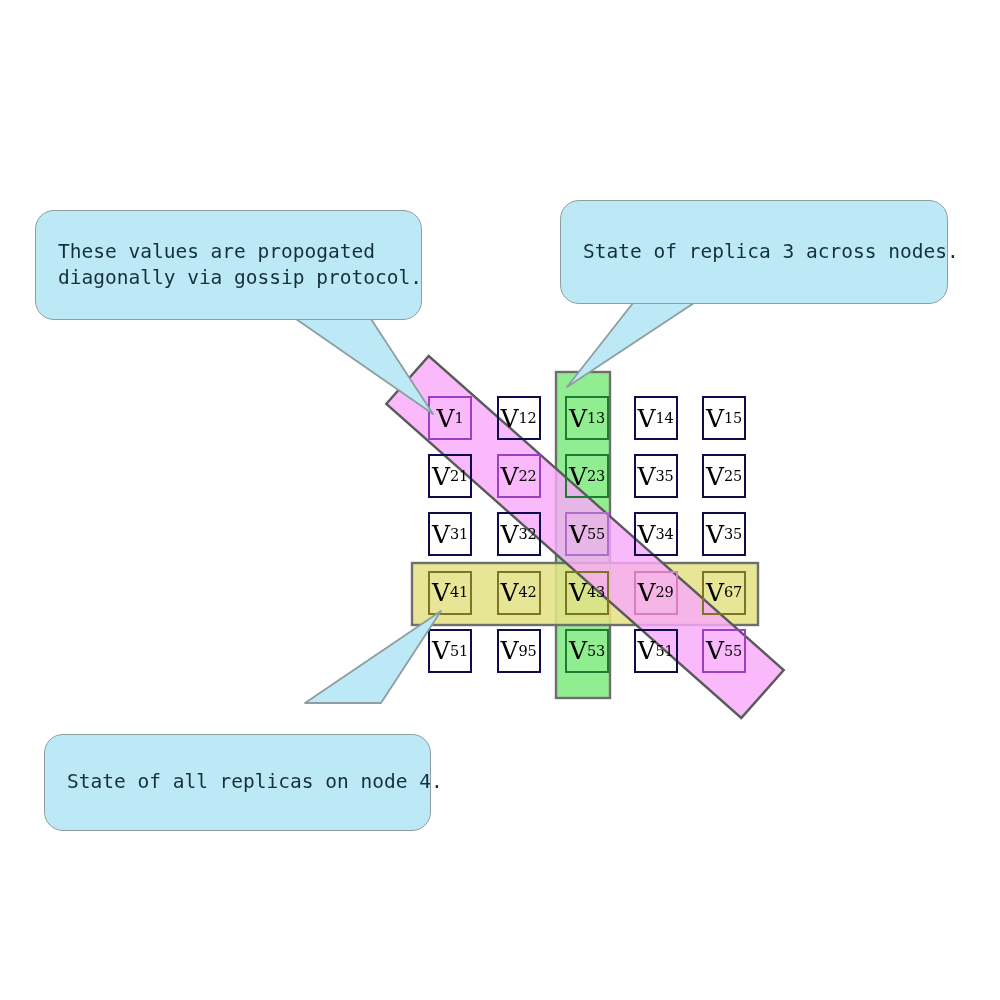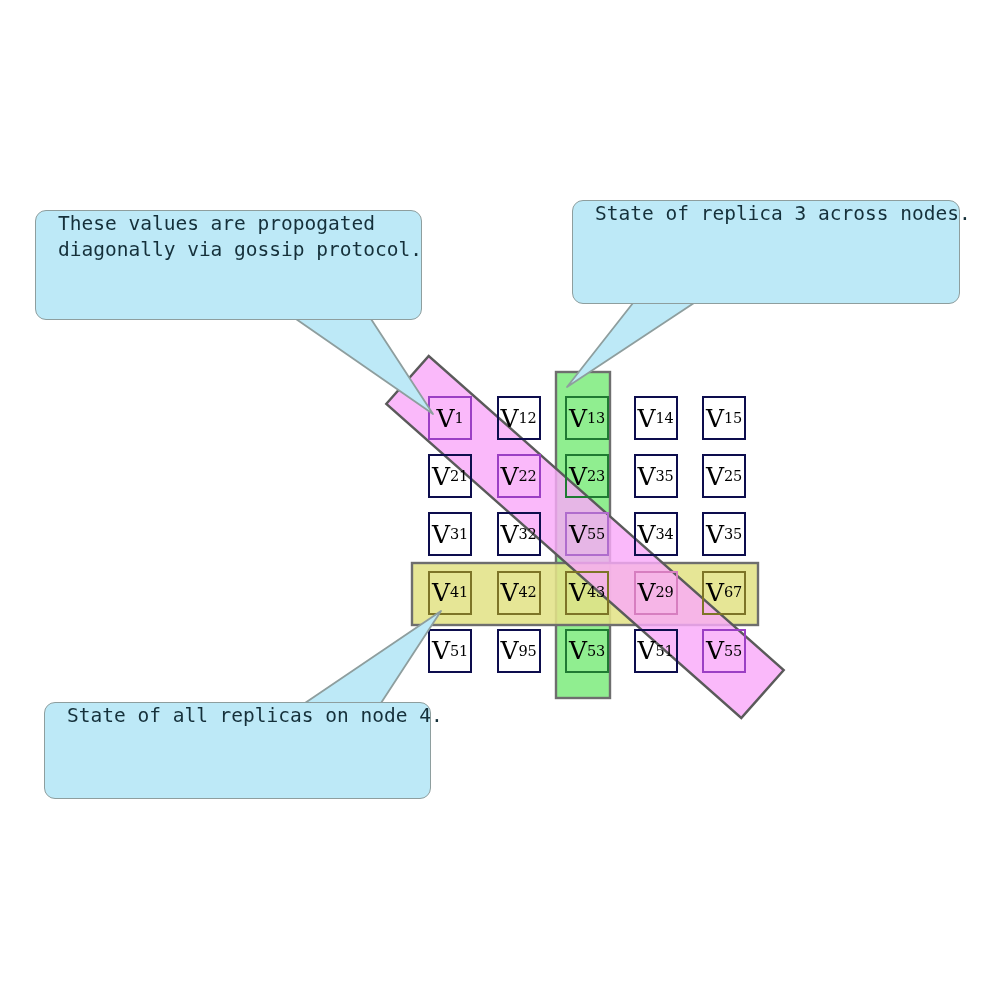--- a/index.html
+++ b/index.html
@@ -17,35 +17,36 @@
     background: #ffffff;
     overflow: hidden;
   }
 
   
   .callout {
     position: absolute;
     box-sizing: border-box;
     background: #bde9f7;
     border: 1.6px solid #8e9e9e;
-    border-radius: 11px;
+    border-radius: 19px;
     display: flex;
+    align-items: center;
     z-index: 40;
   }
   .callout-text {
     font-family: "DejaVu Sans Mono", monospace;
     font-size: 19.5px;
     line-height: 1.35;
     color: #15303a;
     white-space: pre;
     padding: 0 22px;
   }
   #callout-gossip     { left: 35px;  top: 210px; width: 387px; height: 110px; }
-  #callout-replica3   { left: 572px; top: 200px; width: 388px; height: 104px; }
-  #callout-node4      { left: 44px;  top: 702px; width: 387px; height: 97px; }
+  #callout-replica3   { left: 560px; top: 200px; width: 388px; height: 104px; }
+  #callout-node4      { left: 44px;  top: 734px; width: 387px; height: 97px; }
 
   
   .layer {
     position: absolute;
     left: 0; top: 0;
     width: 1000px; height: 1000px;
     overflow: visible;
   }
   #tail-layer  { z-index: 35; }
   #band-layer  { z-index: 10; }

